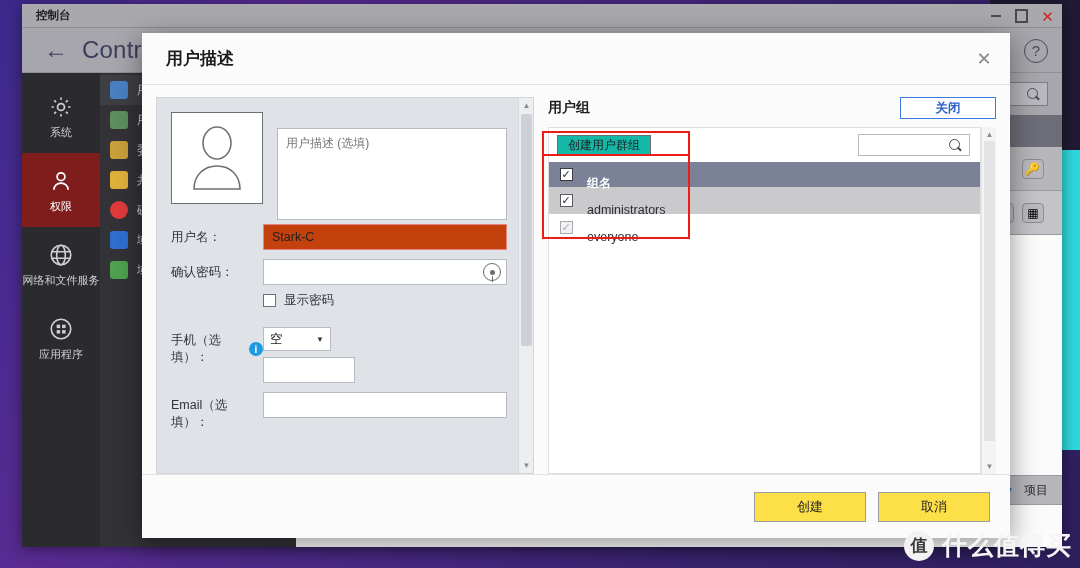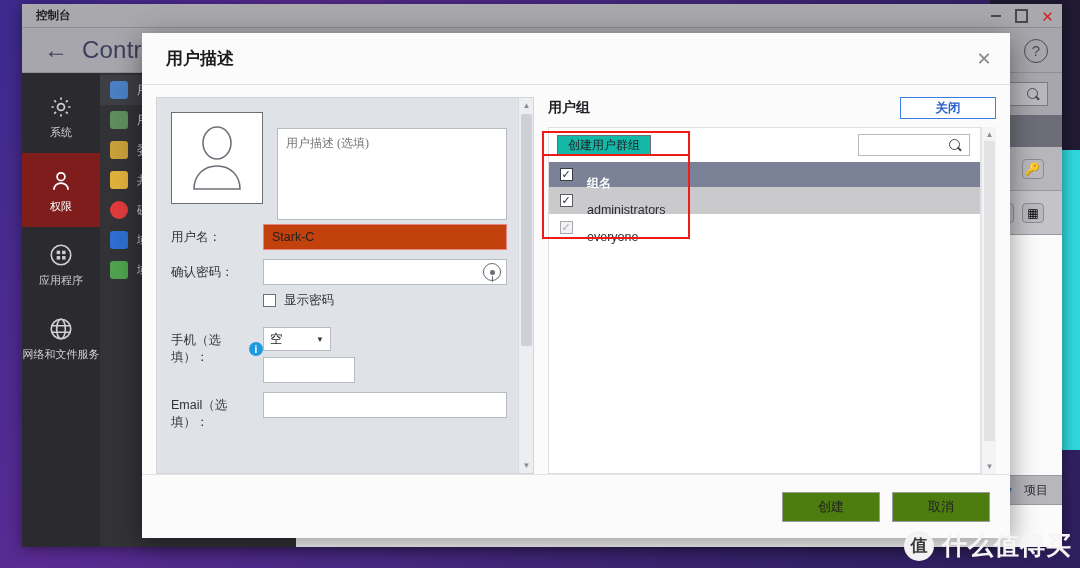--- a/index.html
+++ b/index.html
@@ -266,21 +266,21 @@
   
   .redbox {
     position: absolute; border: 2.5px solid #ef1b17; pointer-events: none;
   }
 
   .modal-foot {
     height: 64px; border-top: 1px solid #e2e2e2; display: flex; align-items: center;
     justify-content: flex-end; padding-right: 20px; gap: 12px; flex-shrink: 0;
   }
   .fbtn {
-    width: 98px; height: 30px; border: 1px solid #9b9ba2; background: #4d7c0f;
+    width: 112px; height: 30px; border: 1px solid #9b9ba2; background: #fde047;
     font-size: 13px; color: #1f1f24; display: flex; align-items: center; justify-content: center;
   }
 
   
   .watermark {
     position: absolute; right: 8px; bottom: 6px; display: flex; align-items: center;
     gap: 8px; z-index: 50;
   }
   .wm-circle {
     width: 30px; height: 30px; border-radius: 50%; background: #f2f2f2; color: #3a3a3a;
@@ -327,43 +327,43 @@
         <span class="nav-label">系统</span>
       </div>
       <div class="nav-item active">
         <span class="nav-glyph">
           <svg width="26" height="26" viewBox="0 0 24 24" fill="none" stroke="#ffffff" stroke-width="1.6">
             <circle cx="12" cy="8" r="3.6"></circle>
             <path d="M5.5 20c0-3.6 2.9-6 6.5-6s6.5 2.4 6.5 6"></path>
           </svg>
         </span>
         <span class="nav-label">权限</span>
+      </div>
+      <div class="nav-item">
+        <span class="nav-glyph">
+          <svg width="26" height="26" viewBox="0 0 24 24" fill="none" stroke="#cfcfd4" stroke-width="1.5">
+            <circle cx="12" cy="12" r="9"></circle>
+            <ellipse cx="12" cy="12" rx="4" ry="9"></ellipse>
+            <path d="M3.4 9h17.2M3.4 15h17.2"></path>
+          </svg>
+        </span>
+        <span class="nav-label">网络和文件服务</span>
       </div>
       <div class="nav-item">
         <span class="nav-glyph">
           <svg width="26" height="26" viewBox="0 0 24 24" fill="none" stroke="#cfcfd4" stroke-width="1.5">
             <circle cx="12" cy="12" r="9"></circle>
             <rect x="8" y="8" width="3.2" height="3.2" fill="#cfcfd4" stroke="none"></rect>
             <rect x="13" y="8" width="3.2" height="3.2" fill="#cfcfd4" stroke="none"></rect>
             <rect x="8" y="13" width="3.2" height="3.2" fill="#cfcfd4" stroke="none"></rect>
             <rect x="13" y="13" width="3.2" height="3.2" fill="#cfcfd4" stroke="none"></rect>
           </svg>
         </span>
         <span class="nav-label">应用程序</span>
       </div>
-      <div class="nav-item">
-        <span class="nav-glyph">
-          <svg width="26" height="26" viewBox="0 0 24 24" fill="none" stroke="#cfcfd4" stroke-width="1.5">
-            <circle cx="12" cy="12" r="9"></circle>
-            <ellipse cx="12" cy="12" rx="4" ry="9"></ellipse>
-            <path d="M3.4 9h17.2M3.4 15h17.2"></path>
-          </svg>
-        </span>
-        <span class="nav-label">网络和文件服务</span>
-      </div>
     </div>
 
     <div class="cp-sub">
       <div class="sub-item active">
         <span class="sub-ic" style="background:#4a80c4"></span>
         <span>用</span>
       </div>
       <div class="sub-item">
         <span class="sub-ic" style="background:#5e8f5e"></span>
         <span>用</span>
@@ -425,21 +425,21 @@
     <div class="form-pane">
       <div class="form-scroll">
 
         <div style="display:flex;gap:14px;">
           <div class="avatar-box">
             <svg width="66" height="70" viewBox="0 0 66 70" fill="none" stroke="#6f6f78" stroke-width="1.6">
               <ellipse cx="33" cy="20" rx="14" ry="16"></ellipse>
               <path d="M10 66c0-14 10-23 23-23s23 9 23 23z"></path>
             </svg>
           </div>
-          <div style="flex:1;padding-top:16px;font-family:Liberation Serif, serif;">
+          <div style="flex:1;padding-top:16px;">
             <textarea class="ta-desc" placeholder="用户描述 (选填)" style=""></textarea>
           </div>
         </div>
 
         <div class="f-row">
           <div class="f-label">用户名：</div>
           <div class="f-ctl">
             <input class="inp err" value="Stark-C" style="">
           </div>
         </div>

